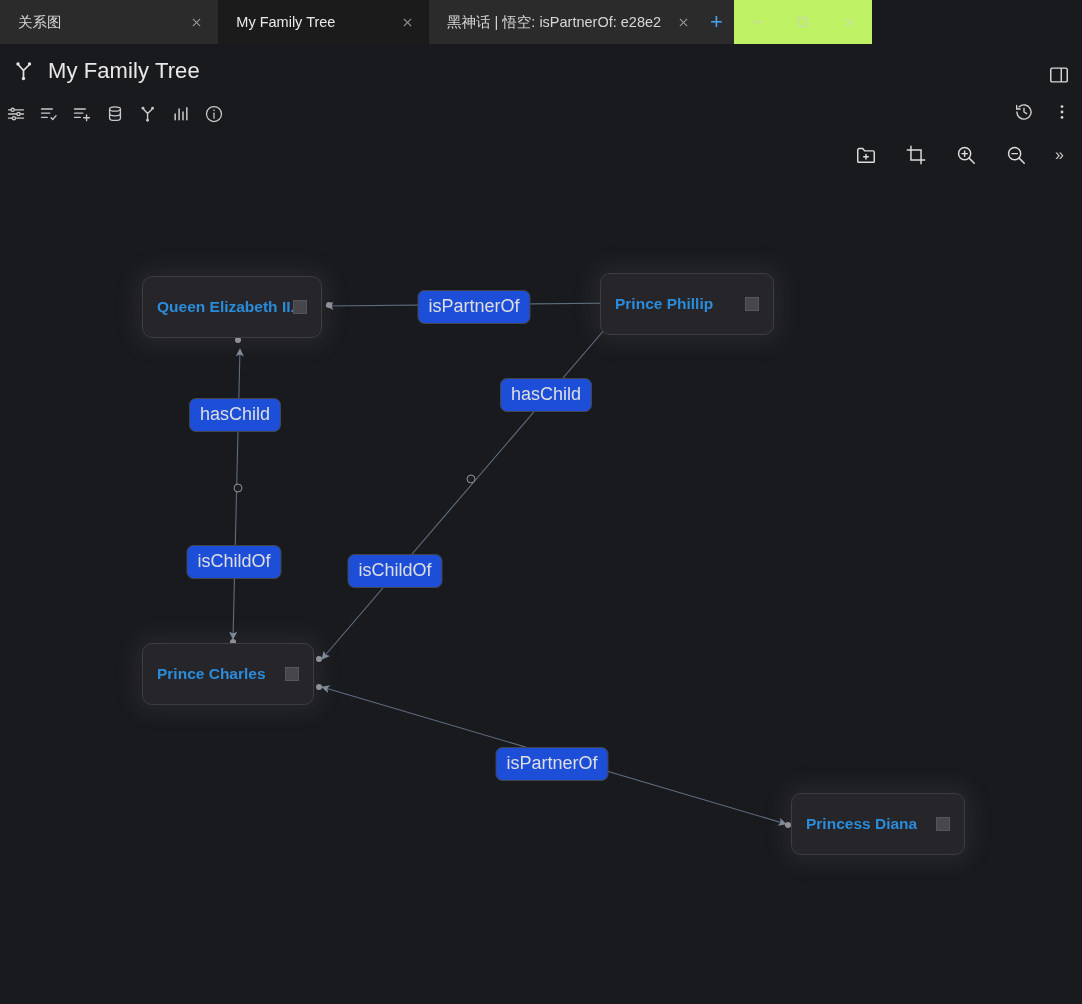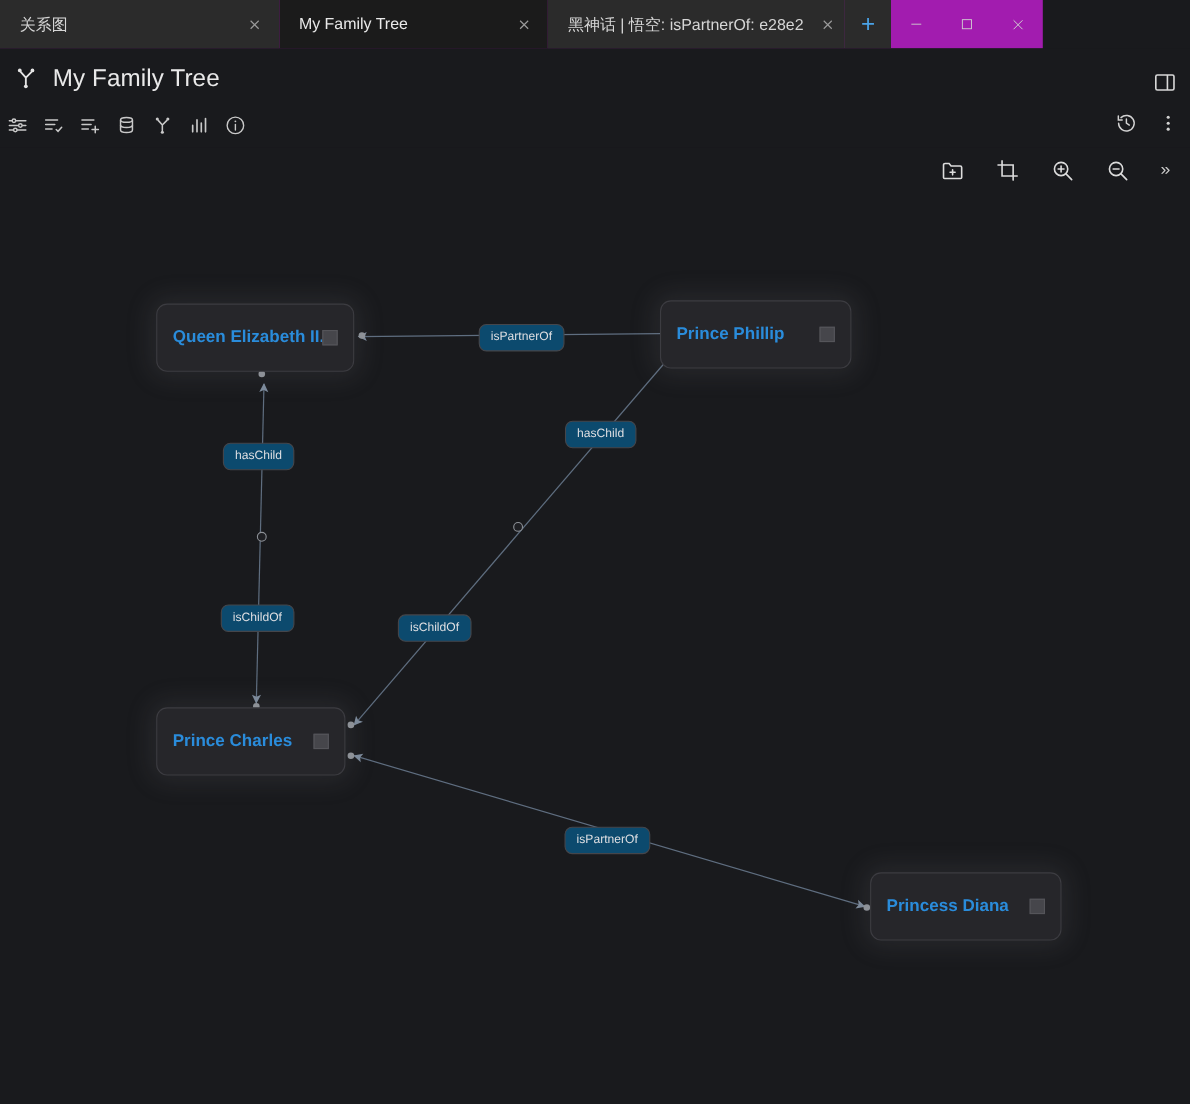--- a/index.html
+++ b/index.html
@@ -6,22 +6,22 @@
   html, body {
     width: 1082px; height: 1004px;
     background: #191a1d;
     font-family: "Liberation Sans", sans-serif;
     overflow: hidden;
   }
 
   
   .tabbar {
     position: absolute; top: 0; left: 0;
-    width: 948px; height: 44px;
-    background: #a21caf;
+    width: 872px; height: 44px;
+    background: #bef264;
     display: flex; align-items: stretch;
   }
   .tab {
     position: relative;
     display: flex; align-items: center;
     height: 44px;
     padding: 0 14px 0 18px;
     color: #d6d6d6;
     font-size: 14.5px;
     white-space: nowrap;
@@ -125,25 +125,25 @@
     width: 14px; height: 14px;
     background: #46464b;
     border: 1px solid #55555a;
     margin-left: auto;
     flex: none;
   }
 
   
   .elabel {
     position: absolute;
-    background: #0c4a6e;
+    background: #1d4ed8;
     border: 1px solid #45464b;
     border-radius: 7px;
     color: #dfdfe2;
-    font-size: 11px;
+    font-size: 18px;
     padding: 5px 10px 6px;
     white-space: nowrap;
     cursor: pointer;
     transform: translate(-50%, -50%);
   }
   .handle {
     position: absolute;
     width: 9px; height: 9px;
     border: 1.3px solid #8d9197;
     background: #1e1f23;

